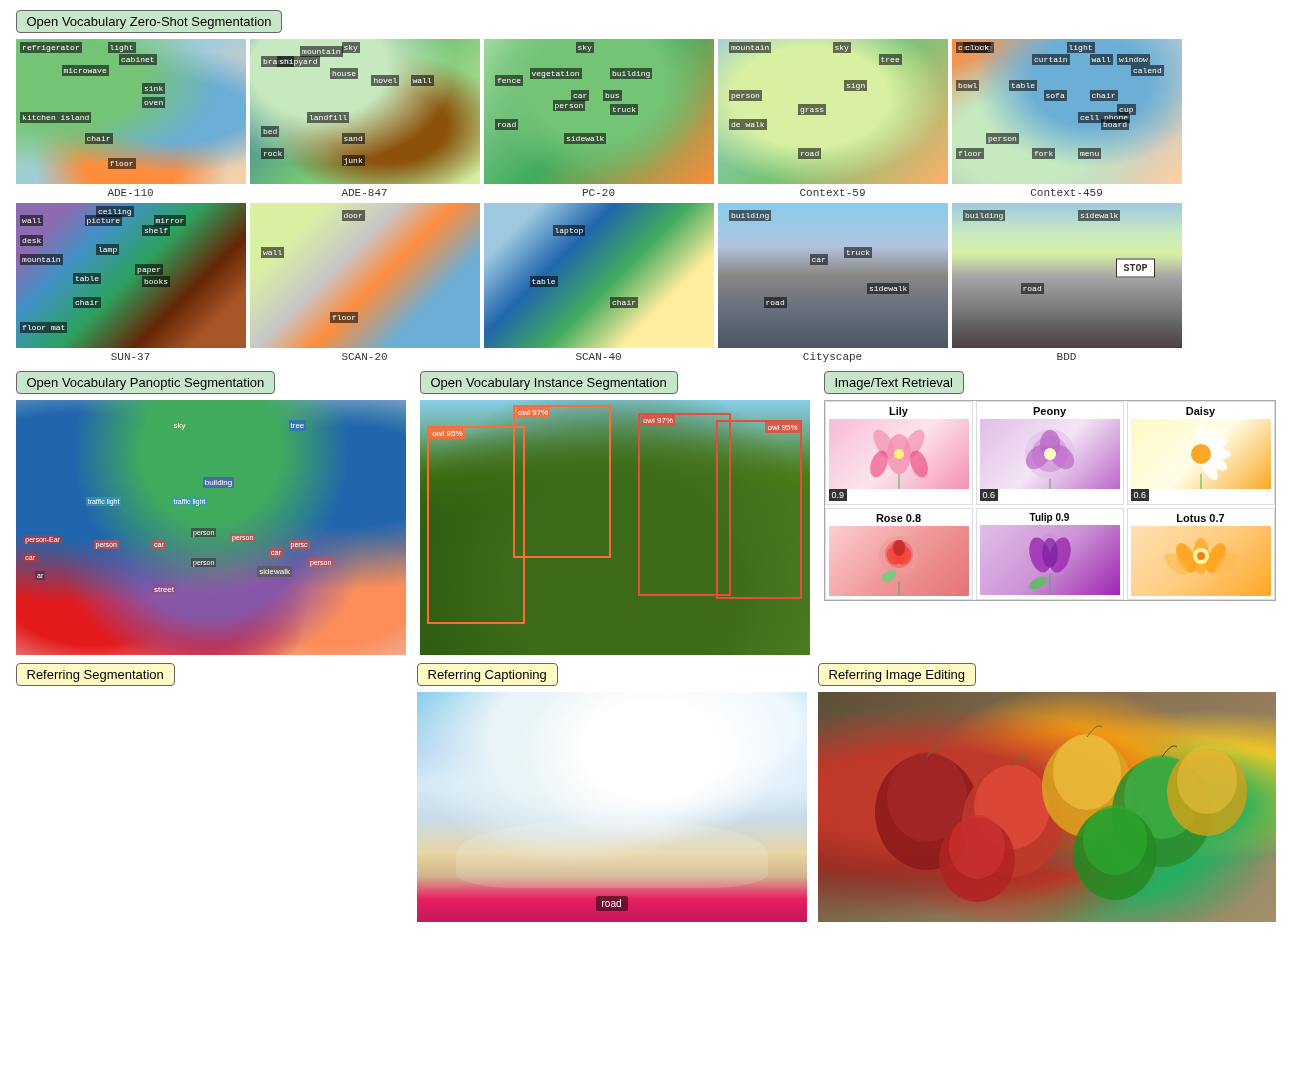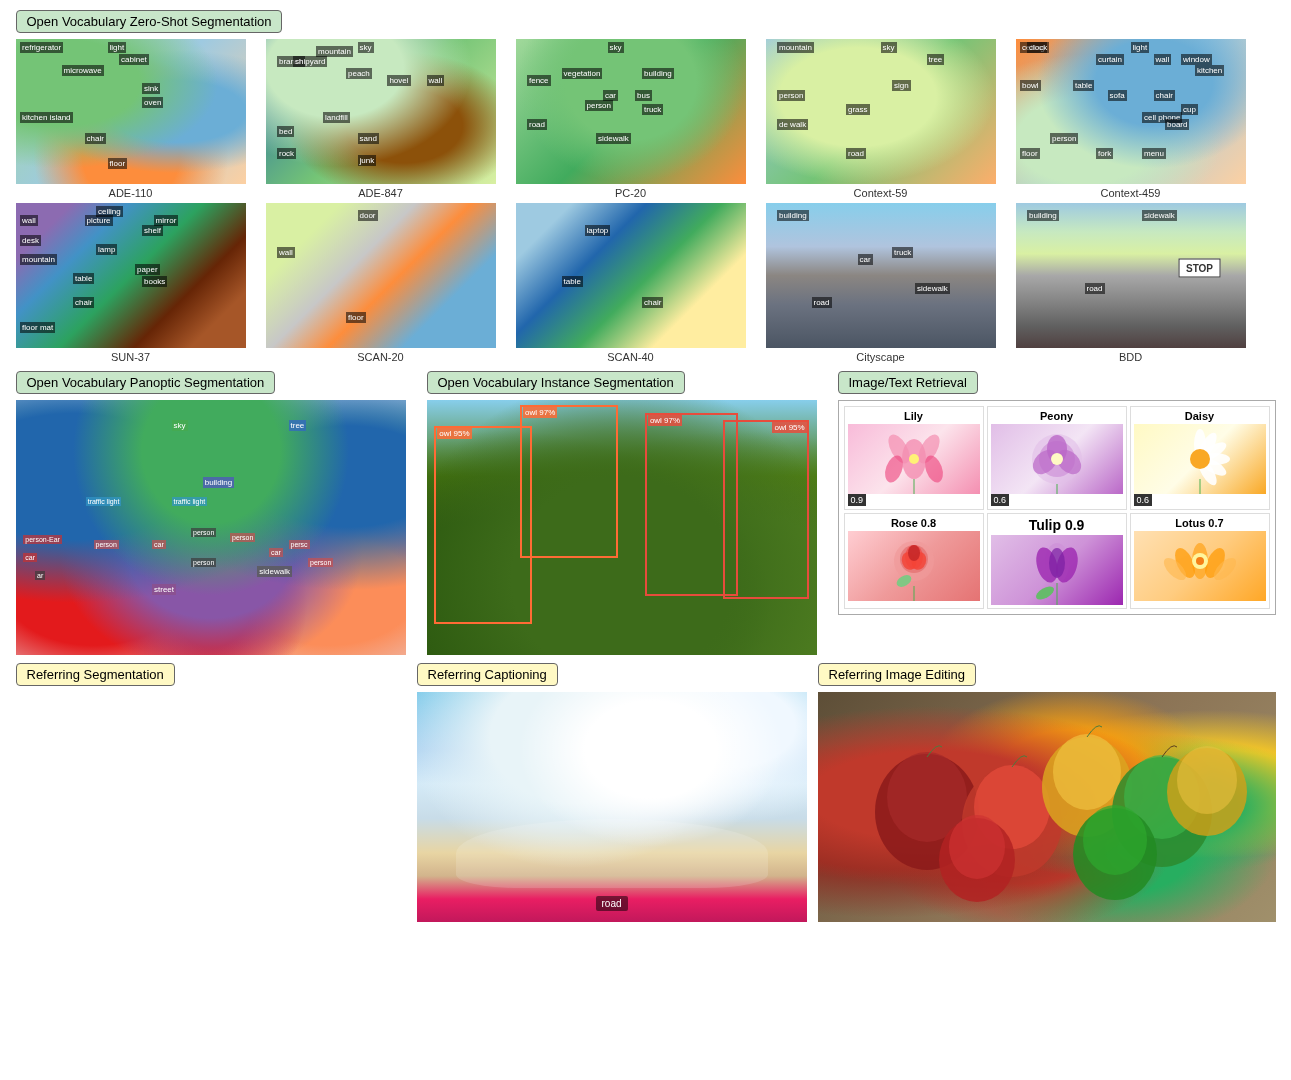--- a/index.html
+++ b/index.html
@@ -30,22 +30,23 @@
     .section-header.green { background: #c8e6c9; }
     .section-header.yellow { background: #fff9c4; }
 
     
     .seg-section {
       margin-bottom: 8px;
     }
 
     .images-row {
       display: flex;
-      gap: 20px;
+      gap: 4px;
       margin-bottom: 4px;
+      font-family: Liberation Mono, monospace;
     }
 
     .img-container {
       display: flex;
       flex-direction: column;
       align-items: center;
     }
 
     .img-box {
       position: relative;
@@ -63,21 +64,21 @@
     .seg-img {
       width: 230px;
       height: 145px;
       position: relative;
       overflow: hidden;
     }
 
     
     .middle-row {
       display: flex;
-      gap: 16px;
+      gap: 9px;
       margin-bottom: 8px;
     }
 
     .panoptic-section {
       flex: 0 0 395px;
     }
 
     .instance-section {
       flex: 0 0 395px;
     }
@@ -358,21 +359,21 @@
           <span class="seg-overlay-label" style="top:30%;left:55%">sink</span>
           <span class="seg-overlay-label" style="top:40%;left:55%">oven</span>
         </div>
         <div class="img-label">ADE-110</div>
       </div>
 
       <div class="img-container">
         <div class="img-box seg-img scene-ade847">
           <span class="seg-overlay-label" style="top:2%;left:40%">sky</span>
           <span class="seg-overlay-label" style="top:12%;left:5%">branch</span>
-          <span class="seg-overlay-label" style="top:20%;left:35%">peach</span>
+          <span class="seg-overlay-label" style="top:20%;left:35%">house</span>
           <span class="seg-overlay-label" style="top:12%;left:12%">shipyard</span>
           <span class="seg-overlay-label" style="top:5%;left:22%">mountain</span>
           <span class="seg-overlay-label" style="top:25%;left:53%">hovel</span>
           <span class="seg-overlay-label" style="top:25%;left:70%">wall</span>
           <span class="seg-overlay-label" style="top:60%;left:5%">bed</span>
           <span class="seg-overlay-label" style="top:65%;left:40%">sand</span>
           <span class="seg-overlay-label" style="top:50%;left:25%">landfill</span>
           <span class="seg-overlay-label" style="top:75%;left:5%">rock</span>
           <span class="seg-overlay-label" style="top:80%;left:40%">junk</span>
         </div>
@@ -410,21 +411,21 @@
       </div>
 
       <div class="img-container">
         <div class="img-box seg-img scene-ctx459">
           <span class="seg-overlay-label" style="top:2%;left:2%">ceiling</span>
           <span class="seg-overlay-label" style="top:2%;left:50%">light</span>
           <span class="seg-overlay-label" style="top:2%;left:5%">clock</span>
           <span class="seg-overlay-label" style="top:10%;left:35%">curtain</span>
           <span class="seg-overlay-label" style="top:10%;left:60%">wall</span>
           <span class="seg-overlay-label" style="top:10%;left:72%">window</span>
-          <span class="seg-overlay-label" style="top:18%;left:78%">kitchen</span>
+          <span class="seg-overlay-label" style="top:18%;left:78%">calend</span>
           <span class="seg-overlay-label" style="top:28%;left:2%">bowl</span>
           <span class="seg-overlay-label" style="top:28%;left:25%">table</span>
           <span class="seg-overlay-label" style="top:35%;left:40%">sofa</span>
           <span class="seg-overlay-label" style="top:35%;left:60%">chair</span>
           <span class="seg-overlay-label" style="top:50%;left:55%">cell phone</span>
           <span class="seg-overlay-label" style="top:45%;left:72%">cup</span>
           <span class="seg-overlay-label" style="top:75%;left:2%">floor</span>
           <span class="seg-overlay-label" style="top:65%;left:15%">person</span>
           <span class="seg-overlay-label" style="top:55%;left:65%">board</span>
           <span class="seg-overlay-label" style="top:75%;left:35%">fork</span>
@@ -537,21 +538,21 @@
           <span style="background:rgba(231,76,60,0.85);padding:1px 2px;font-size:8px">owl 97%</span>
         </div>
         <div class="detect-box" style="top:8%;left:76%;width:22%;height:70%;border-color:#e74c3c">
           <span style="background:rgba(231,76,60,0.85);padding:1px 2px;font-size:8px;position:absolute;top:0;right:0">owl 95%</span>
         </div>
       </div>
     </div>
 
     <div class="retrieval-section">
       <div class="section-header green">Image/Text Retrieval</div>
-      <div style="border:1.5px solid #aaa;padding:5px">
+      <div style="border:1.5px solid #aaa;">
         <div class="retrieval-grid">
 
           <div class="retrieval-item">
             <div style="font-size:11px;font-weight:bold;margin-bottom:2px">Lily</div>
             <div class="flower-img flower-lily">
               
               <svg width="100%" height="100%" viewBox="0 0 80 70">
                 <ellipse cx="40" cy="35" rx="12" ry="20" fill="#f48fb1" opacity="0.8"></ellipse>
                 <ellipse cx="25" cy="25" rx="8" ry="16" fill="#f48fb1" transform="rotate(-30 25 25)" opacity="0.7"></ellipse>
                 <ellipse cx="55" cy="25" rx="8" ry="16" fill="#f48fb1" transform="rotate(30 55 25)" opacity="0.7"></ellipse>
@@ -604,21 +605,21 @@
                 <ellipse cx="40" cy="26" rx="9" ry="12" fill="#ef5350" opacity="0.9"></ellipse>
                 <ellipse cx="35" cy="30" rx="7" ry="9" fill="#f44336" transform="rotate(-20 35 30)" opacity="0.8"></ellipse>
                 <ellipse cx="45" cy="30" rx="7" ry="9" fill="#f44336" transform="rotate(20 45 30)" opacity="0.8"></ellipse>
                 <ellipse cx="40" cy="22" rx="6" ry="8" fill="#c62828" opacity="0.9"></ellipse>
                 <line x1="40" y1="55" x2="40" y2="70" stroke="#4caf50" strokewidth="2"></line>
                 <ellipse cx="30" cy="50" rx="8" ry="5" fill="#81c784" transform="rotate(-30 30 50)"></ellipse>
               </svg>
             </div>
           </div>
           <div class="retrieval-item">
-            <div style="font-size:14px;font-weight:bold;margin-bottom:2px">Tulip 0.9</div>
+            <div style="font-size:10px;font-weight:bold;margin-bottom:2px">Tulip 0.9</div>
             <div class="flower-img flower-tulip">
               <svg width="100%" height="100%" viewBox="0 0 80 70">
                 <ellipse cx="40" cy="28" rx="12" ry="20" fill="#ce93d8" opacity="0.9"></ellipse>
                 <ellipse cx="30" cy="30" rx="10" ry="18" fill="#9c27b0" transform="rotate(-15 30 30)" opacity="0.8"></ellipse>
                 <ellipse cx="50" cy="30" rx="10" ry="18" fill="#9c27b0" transform="rotate(15 50 30)" opacity="0.8"></ellipse>
                 <ellipse cx="40" cy="28" rx="8" ry="15" fill="#7b1fa2" opacity="0.7"></ellipse>
                 <line x1="40" y1="48" x2="40" y2="70" stroke="#4caf50" strokewidth="2"></line>
                 <ellipse cx="28" cy="58" rx="10" ry="5" fill="#66bb6a" transform="rotate(-30 28 58)"></ellipse>
               </svg>
             </div>

